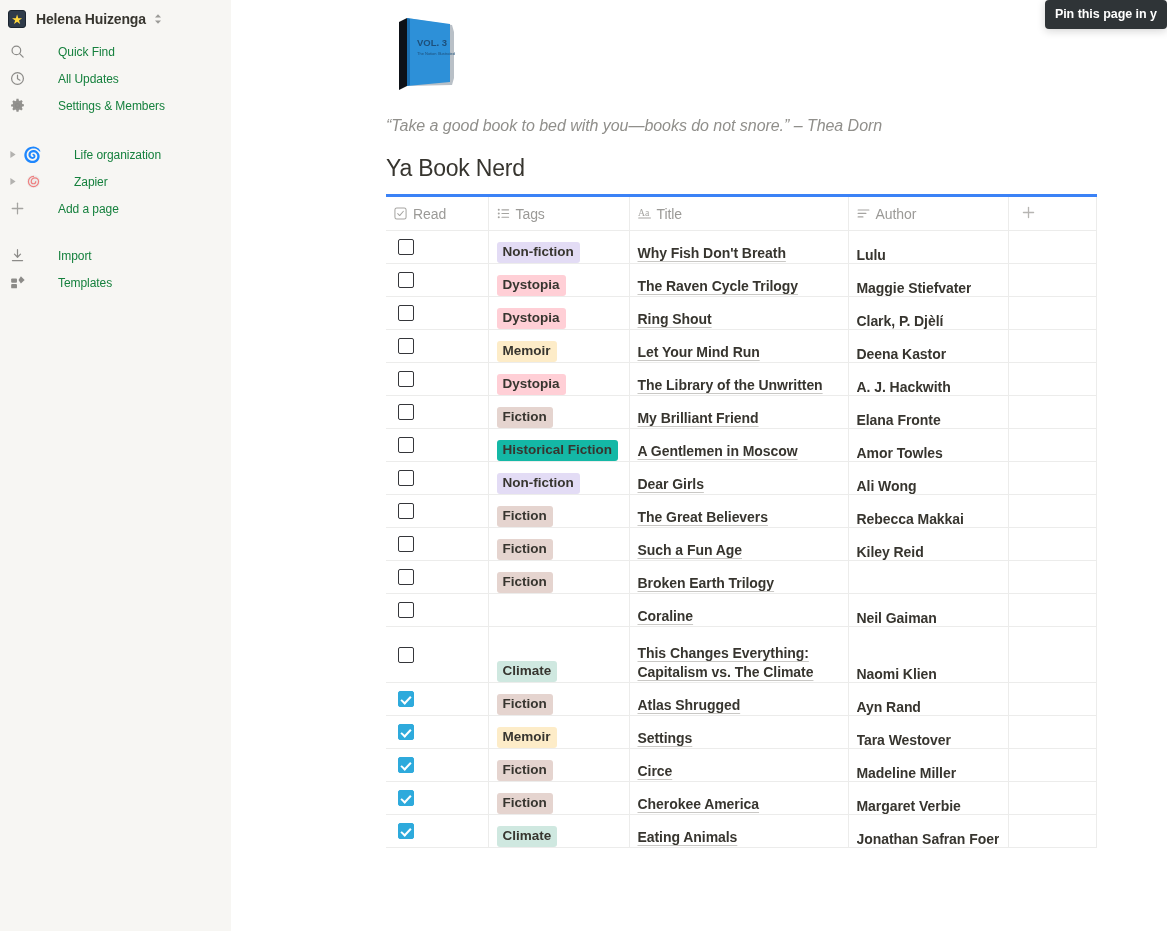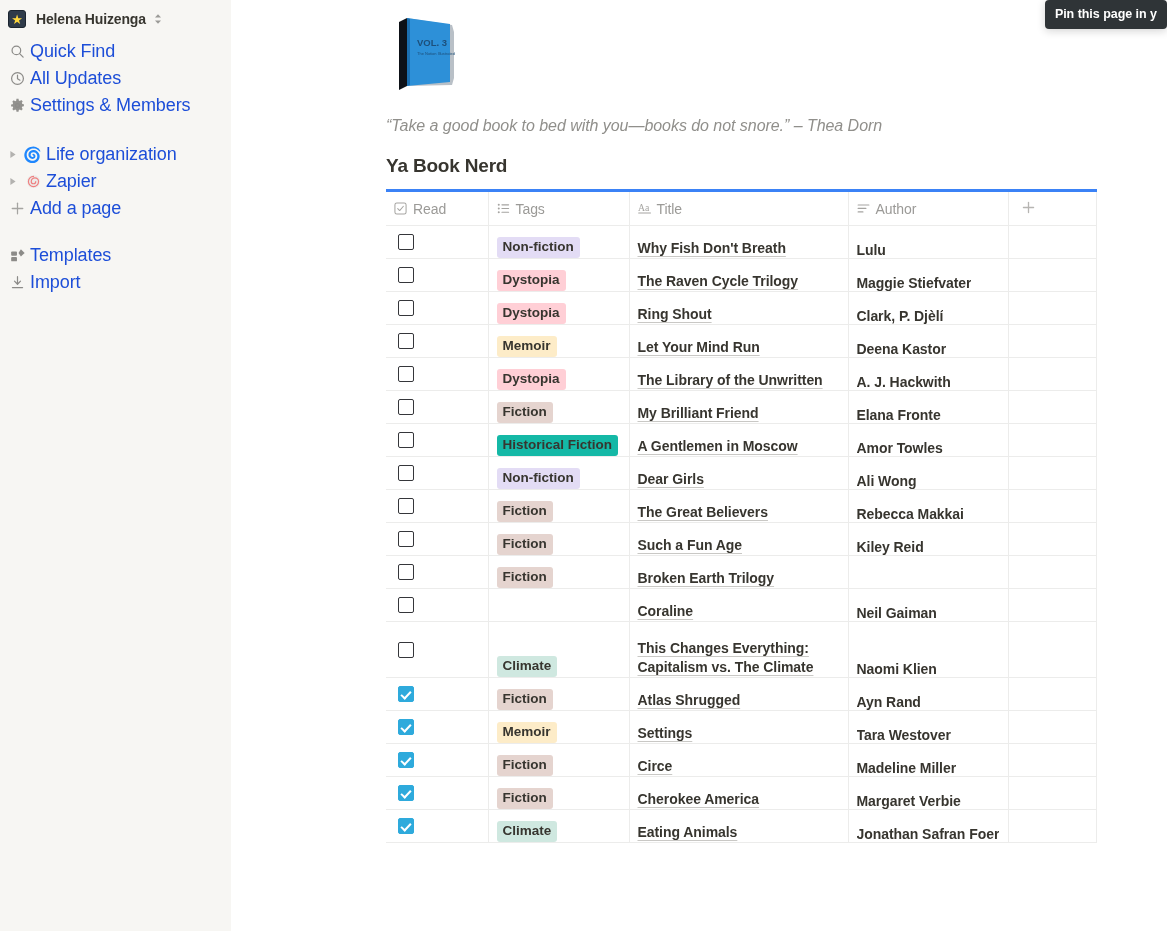--- a/index.html
+++ b/index.html
@@ -59,23 +59,24 @@
     cursor: pointer;
     color: #5f5e5b;
   }
   .sb-ico {
     width: 20px; flex: 0 0 20px;
     display: flex; align-items: center; justify-content: flex-start;
     color: #8c8b88;
   }
   .sb-ico svg { display: block; }
   .sb-label {
-    font-size: 18px; color: #1d4ed8;
+    font-size: 12px; color: #15803d;
     letter-spacing: -0.005em;
     white-space: nowrap;
+    margin-left: 28px;
   }
   .sb-gap { height: 22px; }
   .sb-gap-sm { height: 20px; }
 
   .sb-page { display: flex; align-items: center; height: 27px; padding: 0 10px 0 4px; cursor: pointer; }
   .sb-caret {
     width: 18px; flex: 0 0 18px;
     display: flex; align-items: center; justify-content: center;
     color: #b3b2af;
   }
@@ -111,21 +112,21 @@
     line-height: 1.15;
     margin-bottom: 24px;
   }
   .page-quote {
     font-size: 16px; font-style: italic; color: #908f8b;
     line-height: 1.5;
     letter-spacing: -0.003em;
     margin-bottom: 17px;
   }
   .section-heading {
-    font-size: 19px; font-weight: 700; color: #37352f;
+    font-size: 23px; font-weight: 400; color: #37352f;
     letter-spacing: -0.01em;
     margin-bottom: 12px;
   }
 
   
   table.db {
     border-collapse: collapse;
     table-layout: fixed;
     width: 710px;
     font-size: 14px;
@@ -313,37 +314,37 @@
           <line x1="2.4" y1="8" x2="13.6" y2="8" stroke="#a5a4a1" stroke-width="1.35" stroke-linecap="round"></line>
         </svg>
       </span>
       <span class="sb-label">Add a page</span>
     </div>
 
     <div class="sb-gap-sm"></div>
 
     <div class="sb-item">
       <span class="sb-ico">
+        <svg width="15" height="15" viewBox="0 0 16 16" fill="none">
+          <path d="M8 1.8 V9.6 M4.8 6.6 L8 9.9 L11.2 6.6" stroke="#8c8b88" stroke-width="1.3" stroke-linecap="round" stroke-linejoin="round"></path>
+          <line x1="2.6" y1="13.4" x2="13.4" y2="13.4" stroke="#8c8b88" stroke-width="1.3" stroke-linecap="round"></line>
+        </svg>
+      </span>
+      <span class="sb-label">Import</span>
+    </div>
+
+    <div class="sb-item">
+      <span class="sb-ico">
         <svg width="16" height="15" viewBox="0 0 17 16" fill="none">
           <rect x="1.2" y="3.6" width="6.2" height="4.6" rx="1" fill="#8c8b88"></rect>
           <rect x="1.2" y="9.6" width="6.2" height="4.6" rx="1" fill="#8c8b88"></rect>
           <path d="M11.6 1.4 L15.6 5.2 L11.6 9 L9 5.2 Z" fill="#8c8b88"></path>
         </svg>
       </span>
       <span class="sb-label">Templates</span>
-    </div>
-
-    <div class="sb-item">
-      <span class="sb-ico">
-        <svg width="15" height="15" viewBox="0 0 16 16" fill="none">
-          <path d="M8 1.8 V9.6 M4.8 6.6 L8 9.9 L11.2 6.6" stroke="#8c8b88" stroke-width="1.3" stroke-linecap="round" stroke-linejoin="round"></path>
-          <line x1="2.6" y1="13.4" x2="13.4" y2="13.4" stroke="#8c8b88" stroke-width="1.3" stroke-linecap="round"></line>
-        </svg>
-      </span>
-      <span class="sb-label">Import</span>
     </div>
 
   </aside>
 
   <main id="main">
 
     <div id="tooltip">Pin this page in y</div>
 
     <div id="content">
 

